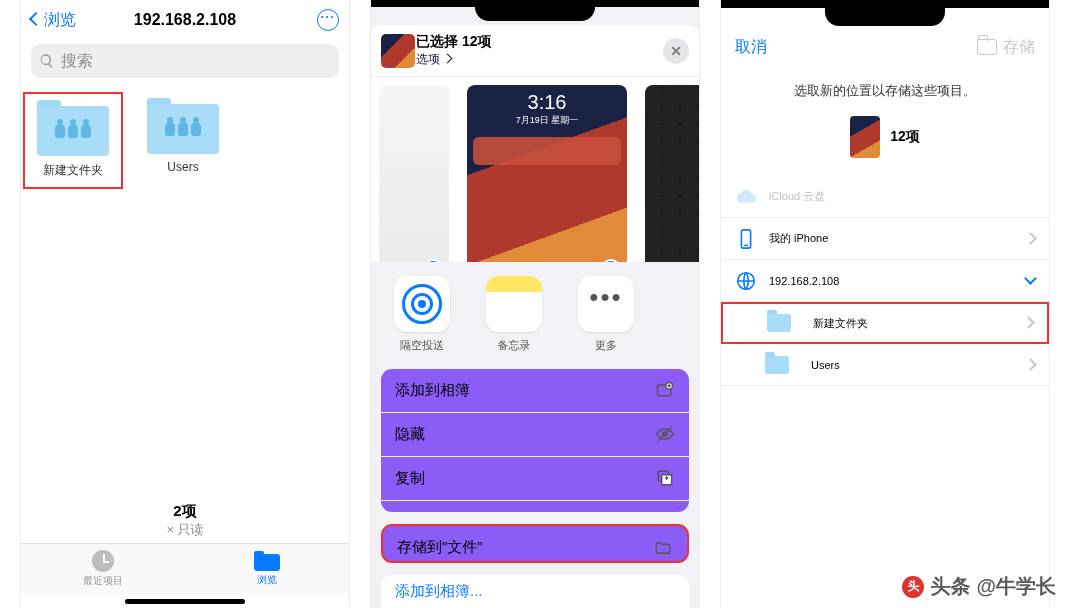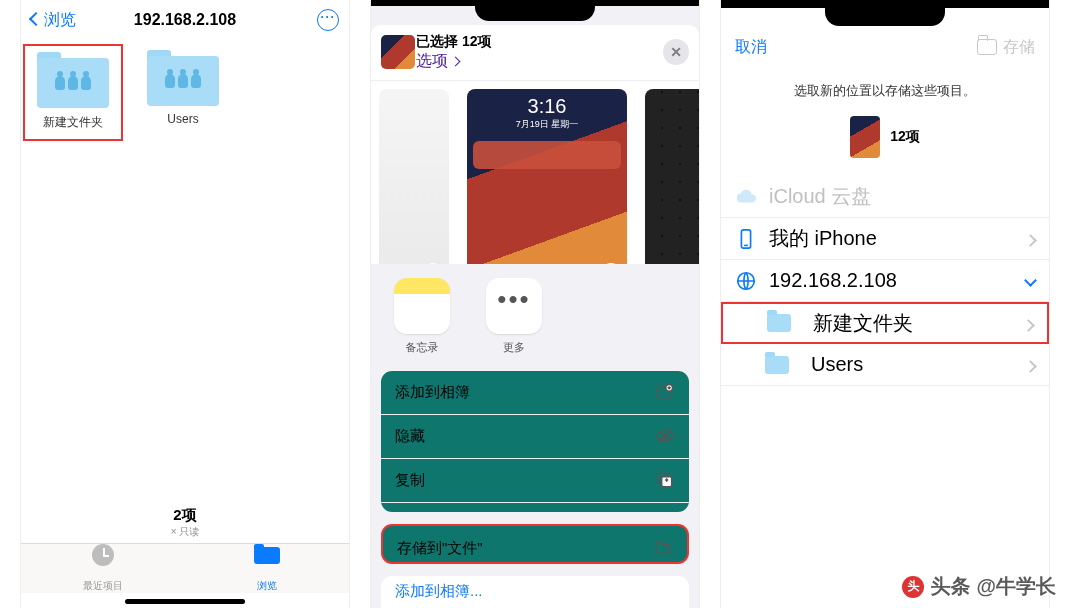--- a/index.html
+++ b/index.html
@@ -25,40 +25,40 @@
   .folders { display:flex; padding:4px 2px 0; gap:10px;}
   .folder { width:100px; text-align:center; font-size:12px; color:#333;}
   .folder-icon { width:72px; height:56px; margin:0 auto 6px; position:relative; }
   .folder-icon .tab { position:absolute; top:0; left:0; width:24px; height:10px; background:#9fd9f6; border-radius:3px 3px 0 0;}
   .folder-icon .body { position:absolute; top:6px; left:0; right:0; bottom:0; background:#a8dcf7; border-radius:4px; display:flex; align-items:center; justify-content:center; gap:3px;}
   .folder-icon .body .p { width:10px; height:14px; background:#5fb7e6; border-radius:5px 5px 3px 3px; position:relative;}
   .folder-icon .body .p::before{content:""; position:absolute; top:-5px; left:2px; width:6px; height:6px; background:#5fb7e6; border-radius:50%;}
   .red-box { border:2px solid #e33; }
   .footer1 { margin-top:auto; text-align:center; padding-bottom:4px;}
   .footer1 .count{ font-weight:600; font-size:15px;text-align:center;}
-  .footer1 .ro{ font-size:10px; color:#8e8e93;}
+  .footer1 .ro{ font-size:13px; color:#8e8e93;}
   .tabbar { border-top:1px solid #ddd; height:50px; display:flex; background:#f9f8f7;}
-  .tabbar .tab { flex:1; display:flex; flex-direction:column; align-items:center; justify-content:space-between; font-size:10px; gap:2px;}
+  .tabbar .tab { flex:1; display:flex; flex-direction:column; align-items:center; justify-content:center; font-size:10px; gap:2px;}
   .tabbar .tab.inactive{ color:#9a9a9a;}
   .tabbar .tab.active{ color:#0a7aff;}
   .clock-ic{width:22px;height:22px;border-radius:50%;background:#bdbdbd;position:relative;}
   .clock-ic::before{content:"";position:absolute;left:50%;top:20%;width:2px;height:7px;background:#fff;transform-origin:bottom;}
   .clock-ic::after{content:"";position:absolute;left:50%;top:50%;width:6px;height:2px;background:#fff;}
   .folder-ic{width:26px;height:20px;position:relative;}
   .folder-ic .t{position:absolute;top:0;left:0;width:10px;height:5px;background:#0a7aff;border-radius:2px 2px 0 0;}
   .folder-ic .b{position:absolute;top:3px;left:0;right:0;bottom:0;background:#0a7aff;border-radius:3px;}
   .home-ind{height:5px;width:120px;background:#000;border-radius:3px;margin:6px auto 4px;}
 
   
   .screen2{background:#f2f2f6;}
   .notch{height:18px;background:#000;border-radius:0 0 14px 14px;width:120px;margin:0 auto;}
   .sheet-head{background:#fff;border-bottom:1px solid #eee;padding:8px 10px;display:flex;align-items:center;gap:1px;border-radius:10px 10px 0 0;margin-top:4px;}
   .thumb{width:34px;height:34px;border-radius:5px;background:linear-gradient(135deg,#1a2346 35%,#b0392e 35% 70%,#e08a3a 70%);}
   .sheet-head .tit{font-size:14px;font-weight:600;color:#000;}
-  .sheet-head .opt{font-size:16px;color:#4c1d95;}
+  .sheet-head .opt{font-size:12px;color:#0f172a;}
   .close-btn{margin-left:auto;width:26px;height:26px;border-radius:50%;background:#e6e6ea;display:flex;align-items:center;justify-content:center;color:#7d7d82;font-size:14px;font-weight:600;}
   .gallery{display:flex;gap:18px;padding:8px 8px 14px;overflow:hidden;background:#fff;}
   .gi{position:relative;border-radius:8px;flex:0 0 auto;background:#333;height:200px;}
   .gi .chk{position:absolute;right:6px;bottom:6px;width:20px;height:20px;border-radius:50%;background:#0a7aff;border:2px solid #fff;}
   .gi .chk::after{content:"";position:absolute;left:5px;top:2px;width:5px;height:9px;border-right:2px solid #fff;border-bottom:2px solid #fff;transform:rotate(45deg);}
   .gi1{width:70px;background:linear-gradient(#f5f5f5,#e9e9e9);}
   .gi2{width:160px;background:linear-gradient(160deg,#1a2346 35%,#b0392e 35% 70%,#e08a3a 70%);position:relative;}
   .gi2 .statbar{position:absolute;top:0;left:0;right:0;padding:6px 0;text-align:center;color:#fff;font-size:9px;}
   .gi2 .statbar .tm{font-size:20px;font-weight:300;}
   .gi2 .notif{position:absolute;top:52px;left:6px;right:6px;height:28px;background:rgba(200,80,60,.9);border-radius:6px;}
@@ -66,38 +66,38 @@
   .share-row{display:flex;gap:18px;padding:14px 14px 10px;}
   .share-item{width:74px;text-align:center;font-size:11px;color:#555;}
   .app-ic{width:56px;height:56px;border-radius:13px;margin:0 auto 6px;display:flex;align-items:center;justify-content:center;background:#fff;box-shadow:0 1px 2px rgba(0,0,0,.1);}
   .airdrop{background:#fff;}
   .airdrop .c{width:40px;height:40px;border-radius:50%;border:3px solid #0a7aff;position:relative;}
   .airdrop .c::before{content:"";position:absolute;inset:6px;border:3px solid #0a7aff;border-radius:50%;}
   .airdrop .c::after{content:"";position:absolute;inset:13px;background:#0a7aff;border-radius:50%;}
   .notes{background:linear-gradient(#ffe763 0 28%,#fff 28%);}
   .dots3{font-size:26px;letter-spacing:2px;color:#555;position:relative;top:-6px;}
 
-  .action-list{margin:6px 10px;background:#0f766e;border-radius:11px;overflow:hidden;}
+  .action-list{margin:6px 10px;background:#8b5cf6;border-radius:11px;overflow:hidden;}
   .action-list .row{height:44px;display:flex;align-items:center;justify-content:space-between;padding:0 14px;font-size:15px;color:#000;border-bottom:1px solid #eee;}
   .action-list .row:last-child{border-bottom:none;}
   .row-ic{width:20px;height:20px;display:flex;align-items:center;justify-content:center;color:#555;}
   .red-box2{border:2px solid #e33;border-radius:11px;}
   .edit-row{margin:6px 10px 0;background:#fff;border-radius:11px 11px 0 0;height:40px;display:flex;align-items:center;padding:0 14px;font-size:15px;color:#0a7aff;}
 
   
   .nav3{display:flex;align-items:center;justify-content:space-between;height:42px;padding:0 14px;font-size:16px;}
   .save-dis{display:flex;align-items:center;gap:6px;color:#c7c7cc;}
   .save-dis .fic{width:20px;height:16px;border:1.6px solid #c7c7cc;border-radius:3px;position:relative;}
   .save-dis .fic::before{content:"";position:absolute;top:-5px;left:0;width:8px;height:5px;border:1.6px solid #c7c7cc;border-bottom:none;border-radius:2px 2px 0 0;}
   .hint{font-size:13px;text-align:center;color:#333;margin:14px 0 10px;}
   .sel-thumb{display:flex;align-items:center;justify-content:center;gap:10px;margin:6px 0 18px;}
   .sel-thumb .tb{width:30px;height:42px;border-radius:4px;background:linear-gradient(150deg,#1a2346 35%,#b0392e 35% 70%,#e08a3a 70%);}
   .sel-thumb .lab{font-size:14px;font-weight:600;}
   .loc-list{}
-  .loc-row{height:42px;display:flex;align-items:center;padding:0 14px;font-size:20px;border-bottom:1px solid #eee;gap:12px;}
+  .loc-row{height:42px;display:flex;align-items:center;padding:0 14px;font-size:11px;border-bottom:1px solid #eee;gap:12px;}
   .loc-row.dim{color:#c0c0c4;}
   .loc-row .ic{width:22px;height:22px;display:flex;align-items:center;justify-content:center;}
   .loc-row .sp{margin-left:auto;}
   .sub{padding-left:44px;}
   .sub .fic2{width:24px;height:18px;background:#a8dcf7;border-radius:3px;position:relative;margin-right:10px;}
   .sub .fic2::before{content:"";position:absolute;top:-4px;left:0;width:10px;height:5px;background:#9fd9f6;border-radius:2px 2px 0 0;}
   .cloud-ic svg,.phone-ic svg,.globe-ic svg{width:22px;height:22px;}
   .red-row{border:2px solid #e33;}
 
   .watermark{position:absolute;right:24px;bottom:8px;font-size:20px;font-weight:600;color:rgba(0,0,0,.65);display:flex;align-items:center;gap:6px;}
@@ -108,20 +108,26 @@
 
 <div class="stage">
 
 <div class="phone">
   <div class="nav-bar" style="position:relative;">
     <div class="blue chevron"><span>浏览</span></div>
     <div class="nav-title">192.168.2.108</div>
     <div class="circle-more">
           <span>···</span>
         </div>
+  </div>
+  <div class="search">
+    <svg viewBox="0 0 24 24">
+          <path d="M10 2a8 8 0 015.3 13.9l5 5-1.4 1.4-5-5A8 8 0 1110 2zm0 2a6 6 0 100 12 6 6 0 000-12z"></path>
+        </svg>
+    <span>搜索</span>
   </div>
   <div class="folders">
     <div class="folder red-box" style="padding:6px 0 8px;">
       <div class="folder-icon">
             <div class="tab"></div>
             <div class="body">
               <div class="p"></div>
               <div class="p"></div>
               <div class="p"></div>
             </div>
@@ -184,20 +190,26 @@
       </div>
       <div class="notif"></div>
       <div class="chk"></div>
     </div>
     <div class="gi gi3">
           <div class="chk"></div>
         </div>
   </div>
   <div class="share-row">
     <div class="share-item">
+      <div class="app-ic airdrop">
+            <div class="c"></div>
+          </div>
+      <span>隔空投送</span>
+    </div>
+    <div class="share-item">
       <div class="app-ic notes"></div>
       <span>备忘录</span>
     </div>
     <div class="share-item">
       <div class="app-ic">
             <span class="dots3">•••</span>
           </div>
       <span>更多</span>
     </div>
   </div>

